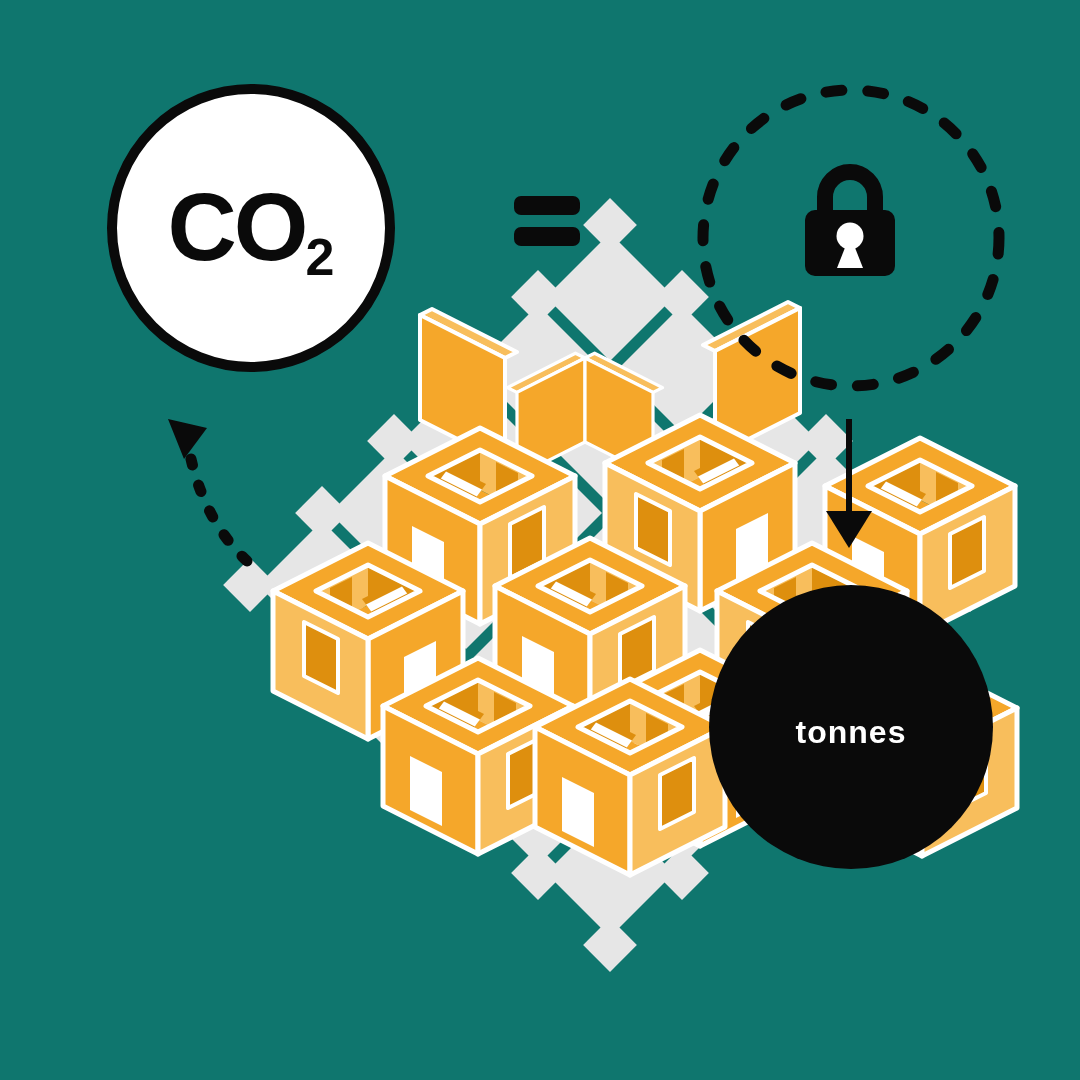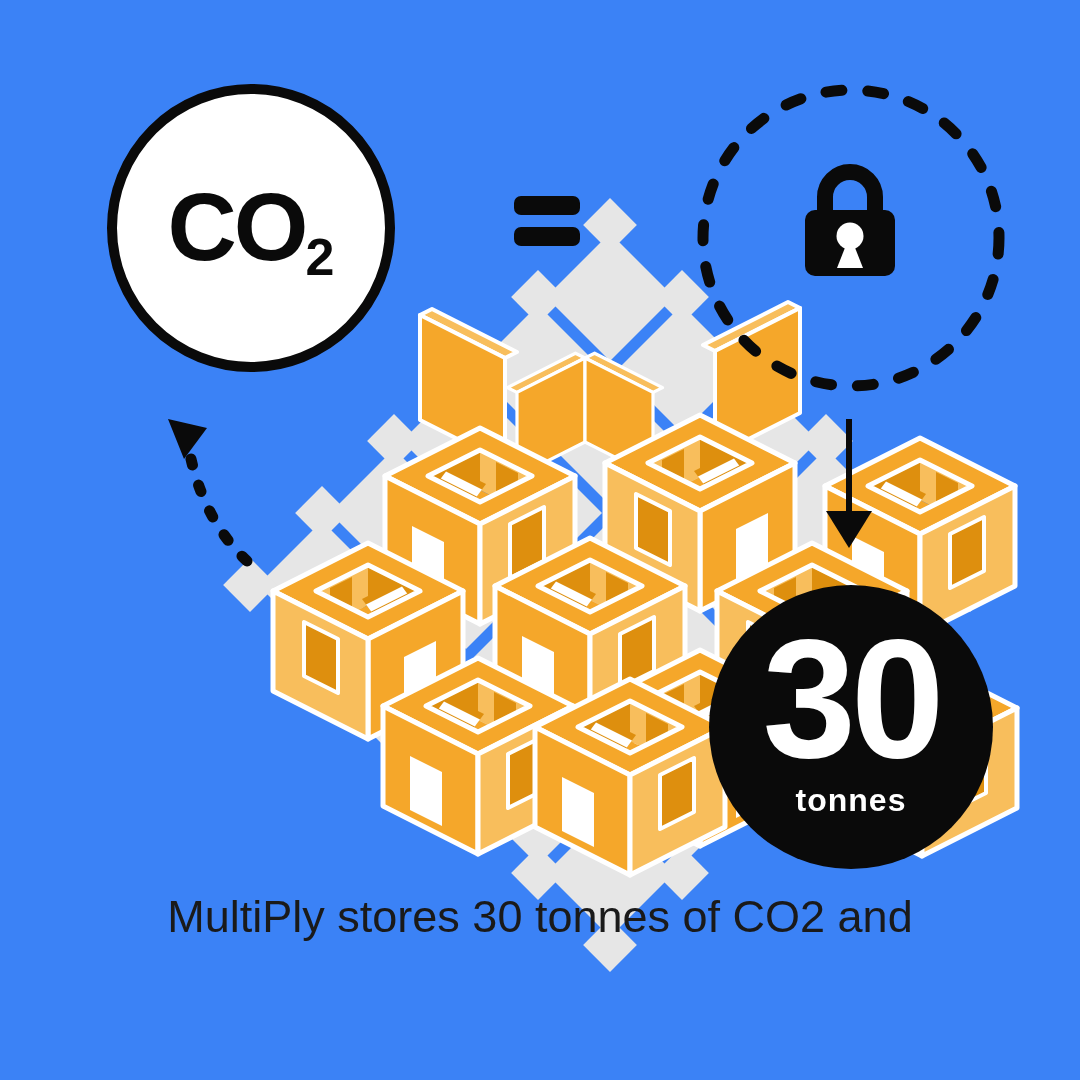--- a/index.html
+++ b/index.html
@@ -1,17 +1,17 @@
 <!DOCTYPE html>
 <html style="--orange-bright: #F5A72A; --orange-light: #F8BE5C; --orange-dark: #DE8F0E; --diamond-gray: #E6E6E6; --ink-black: #0A0A0A; --text-black: #1A1A1A; --white: #FFFFFF;"><head>
 <meta charset="utf-8">
 <style>
   html,body{margin:0;padding:0;background:#fff;}
   .canvas{
-    position:relative;width:1080px;height:1080px;background:#3b82f6;overflow:hidden;
+    position:relative;width:1080px;height:1080px;background:#0f766e;overflow:hidden;
     font-family:"Liberation Sans", sans-serif;
   }
   .canvas svg{position:absolute;left:0;top:0;}
   
   .f-bright{fill:var(--orange-bright)} .f-light{fill:var(--orange-light)}
   .f-dark{fill:var(--orange-dark)}    .f-white{fill:var(--white)}
   .f-gray{fill:var(--diamond-gray)}   .f-ink{fill:var(--ink-black)}
   .s-white{stroke:var(--white);stroke-width:5;stroke-linejoin:round}
   .s-white-thin{stroke:var(--white);stroke-width:4;stroke-linejoin:round}
   .s-ink{stroke:var(--ink-black)}
@@ -172,21 +172,19 @@
       <span class="sub">2</span>
   </div>
 
   <div class="equals">
     <span class="sr">=</span>
     <div class="bar b1"></div>
     <div class="bar b2"></div>
   </div>
 
   <div class="tonnes-text">
-    <div class="value">30</div>
     <div class="unit">tonnes</div>
   </div>
 
   <div class="caption">
-    <div>MultiPly stores 30 tonnes of CO2 and</div>
   </div>
 
 </div>
 
 </body></html>

